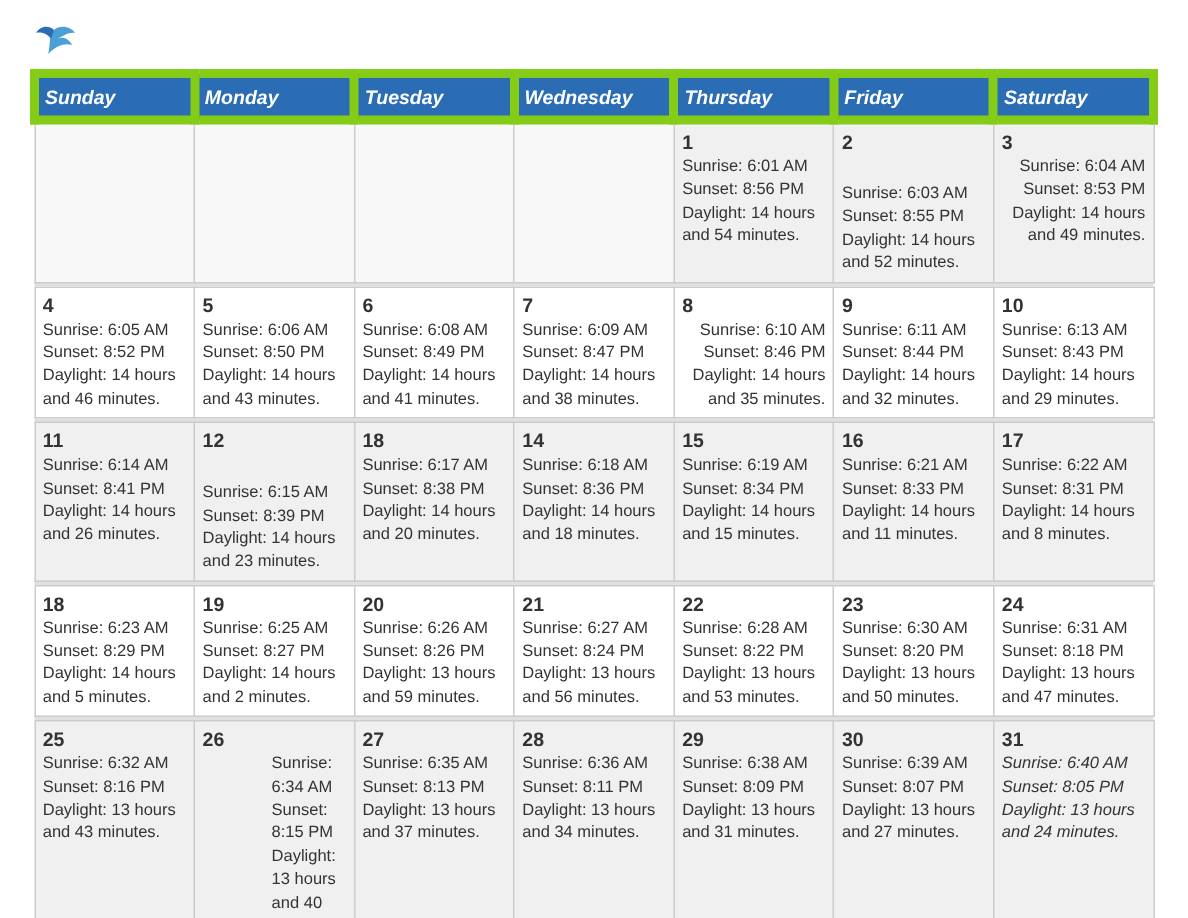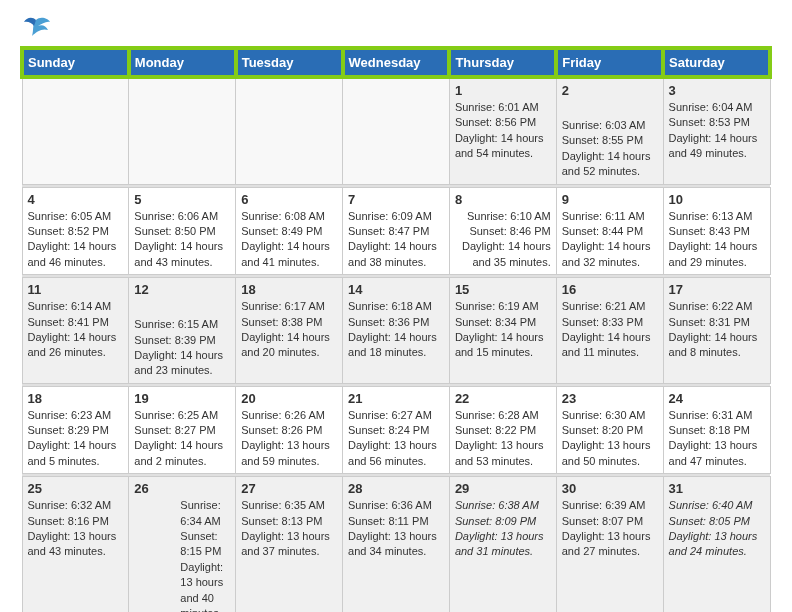--- a/index.html
+++ b/index.html
@@ -38,21 +38,22 @@
       width: 100%;
       border-collapse: collapse;
       margin-top: 6px;
     }
     .calendar th {
       background: #2a6db5;
       color: #fff;
       font-size: 13px;
       padding: 5px 4px;
       text-align: left;
-      border: 4px solid #84cc16;
+      border: 6px solid #84cc16;
+      font-style: italic;
     }
     .calendar td {
       vertical-align: top;
       border: 1px solid #ccc;
       padding: 4px 5px;
       width: 14.28%;
       min-height: 90px;
       font-size: 10.5px;
       color: #333;
       background: #fff;
@@ -123,21 +124,21 @@
         </td>
         <td class="shaded">
           <span class="day-num">2</span>
           <div class="day-info" style="white-space: pre-line; margin-top: 20px;">Sunrise: 6:03 AM
 Sunset: 8:55 PM
 Daylight: 14 hours
 and 52 minutes.</div>
         </td>
         <td class="shaded">
           <span class="day-num">3</span>
-          <div class="day-info" style="white-space: pre-line;">Sunrise: 6:04 AM
+          <div class="day-info" style="white-space: pre-line; text-align: right;">Sunrise: 6:04 AM
 Sunset: 8:53 PM
 Daylight: 14 hours
 and 49 minutes.</div>
         </td>
       </tr>
       <tr>
         <td colspan="7" style="padding: 0px; height: 3px; background: rgb(224, 224, 224); border-left: none; border-right: none;"></td>
       </tr>
       <tr>
         <td>
@@ -325,21 +326,21 @@
         </td>
         <td class="shaded">
           <span class="day-num">28</span>
           <div class="day-info" style="white-space: pre-line;">Sunrise: 6:36 AM
 Sunset: 8:11 PM
 Daylight: 13 hours
 and 34 minutes.</div>
         </td>
         <td class="shaded">
           <span class="day-num">29</span>
-          <div class="day-info" style="white-space: pre-line; font-style: italic;">Sunrise: 6:38 AM
+          <div class="day-info" style="white-space: pre-line;">Sunrise: 6:38 AM
 Sunset: 8:09 PM
 Daylight: 13 hours
 and 31 minutes.</div>
         </td>
         <td class="shaded">
           <span class="day-num">30</span>
           <div class="day-info" style="white-space: pre-line;">Sunrise: 6:39 AM
 Sunset: 8:07 PM
 Daylight: 13 hours
 and 27 minutes.</div>

